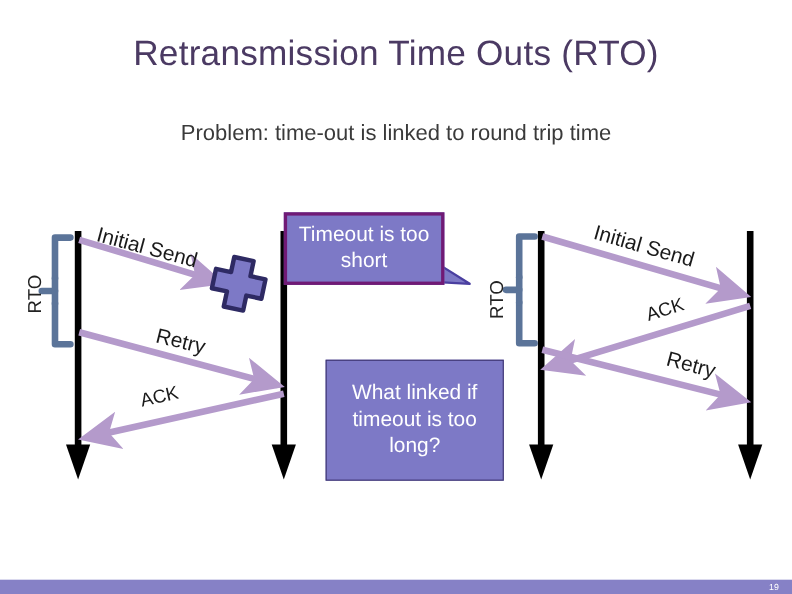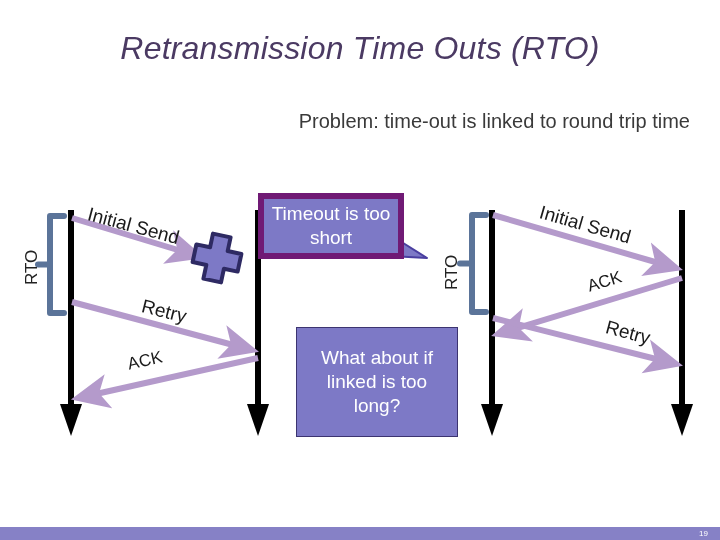--- a/index.html
+++ b/index.html
@@ -21,49 +21,48 @@
     position: absolute;
     left: 0;
     top: 30px;
     width: 720px;
     text-align: center;
     font-size: 32px;
     font-weight: 400;
     color: #4B3A63;
     letter-spacing: 0.2px;
     white-space: nowrap;
-    font-style: italic;
   }
   .slide-subtitle {
     position: absolute;
     left: 30px;
     top: 110px;
     width: 660px;
-    text-align: right;
+    text-align: center;
     font-size: 20px;
     font-weight: 400;
     color: #3A3A3A;
     white-space: nowrap;
   }
 
   
   .diagram-svg {
     position: absolute;
     left: 0;
     top: 0;
     width: 720px;
     height: 540px;
   }
 
   
   .callout {
     position: absolute;
     box-sizing: border-box;
     background: #7D79C6;
-    border: 6px solid #701a75;
+    border: 3px solid #701a75;
     color: #ffffff;
     display: flex;
     align-items: center;
     justify-content: center;
     text-align: center;
     line-height: 1.28;
     font-size: 19px;
     z-index: 6;
   }
   #callout-short {
@@ -221,18 +220,18 @@
   <div class="msg-label" id="lbl-l-ack">ACK</div>
 
   <div class="msg-label big" id="lbl-r-initial">Initial Send</div>
 
   <div class="msg-label" id="lbl-r-ack">ACK</div>
 
   <div class="msg-label big" id="lbl-r-retry">Retry</div>
 
   <div class="callout" id="callout-short">Timeout is too short</div>
 
-  <div class="callout" id="callout-long">What about if linked is too long?</div>
+  <div class="callout" id="callout-long">What linked if timeout is too long?</div>
 
   <div class="footer-bar"></div>
   <div class="page-number">19</div>
 
 </div>
 
 </body></html>

